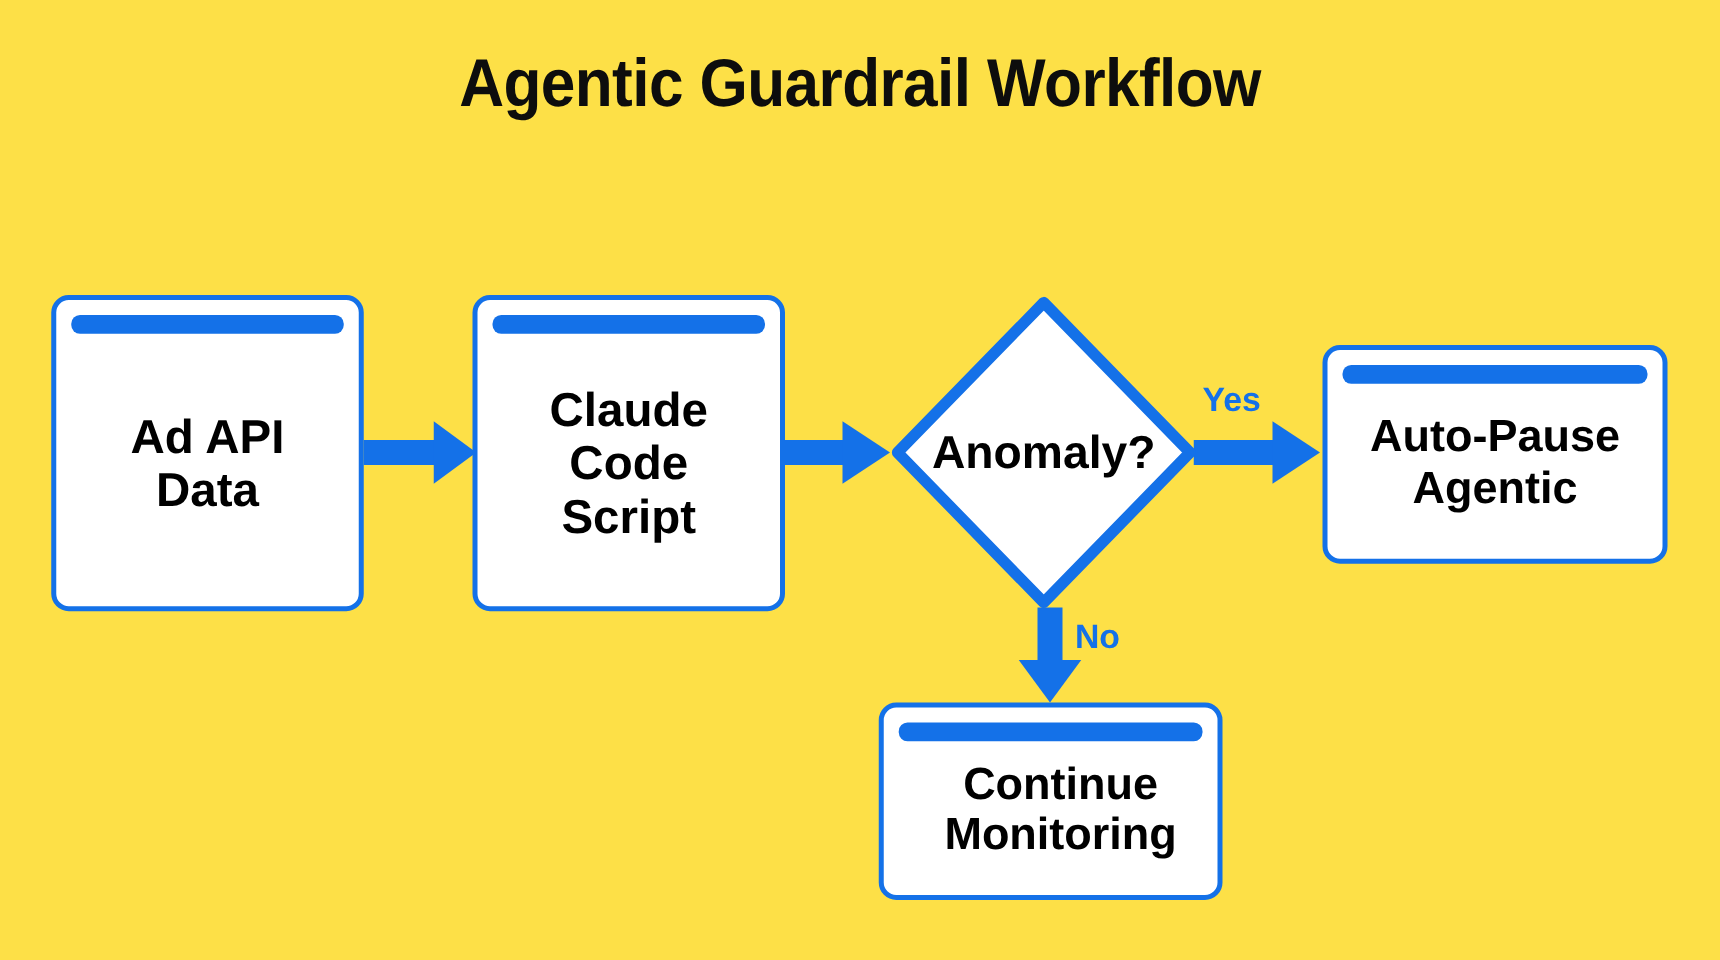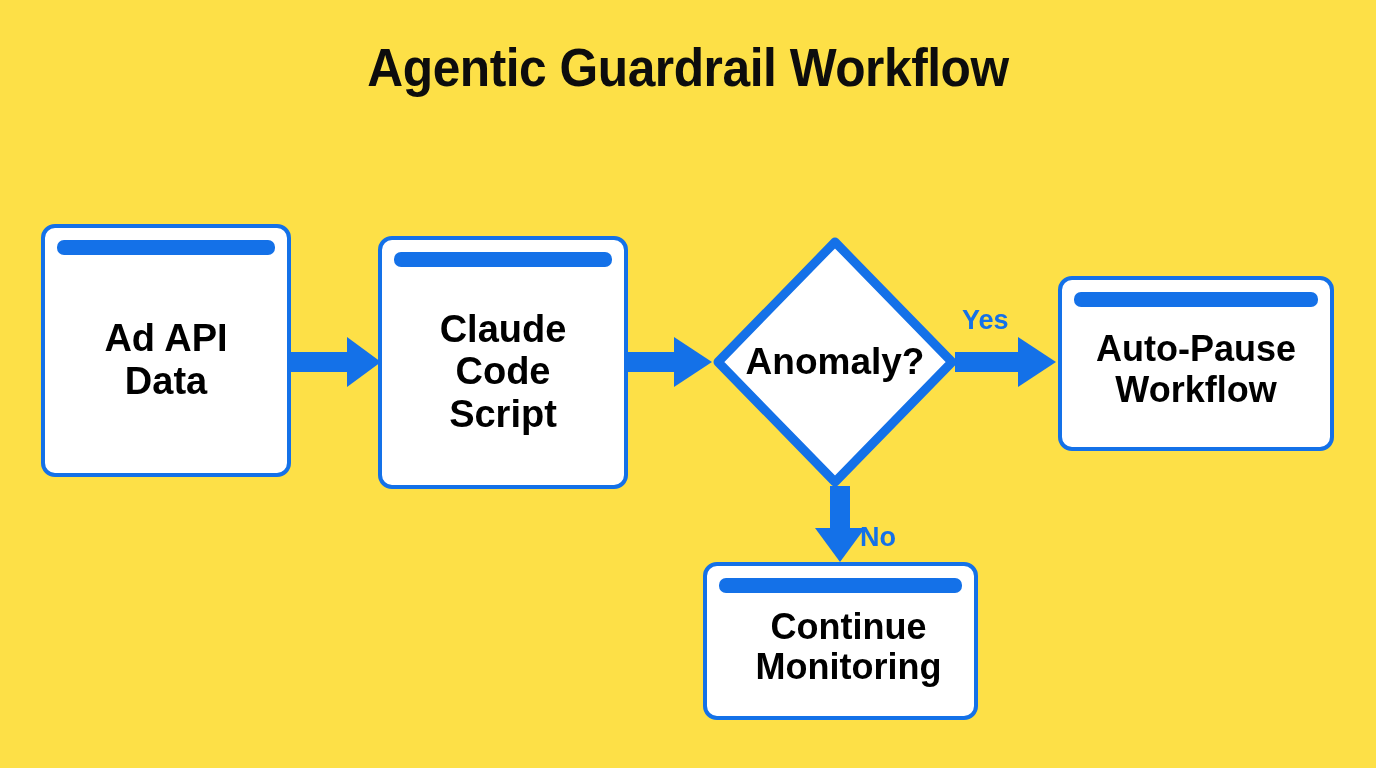--- a/index.html
+++ b/index.html
@@ -61,21 +61,21 @@
     text-align: center;
     font-weight: bold;
     color: #000000;
     line-height: 1.12;
     padding: 18px 10px 0 10px;
     white-space: pre-line;
     font-family: "Liberation Sans", "DejaVu Sans", sans-serif;
   }
 
   
-  #box-ad-api      { left: 41px;   top: 224px; width: 250px; height: 253px; }
+  #box-ad-api      { left: 41px;   top: 236px; width: 250px; height: 253px; }
   #box-claude      { left: 378px;  top: 236px; width: 250px; height: 253px; }
   #box-auto-pause  { left: 1058px; top: 276px; width: 276px; height: 175px; }
   #box-continue    { left: 703px;  top: 562px; width: 275px; height: 158px; padding-left: 16px; }
 
   #box-ad-api     .node-label { font-size: 38px; }
   #box-claude     .node-label { font-size: 38px; }
   #box-auto-pause .node-label { font-size: 36px; padding-top: 12px; }
   #box-continue   .node-label { font-size: 36px; padding-top: 12px; }
 
   
@@ -115,21 +115,21 @@
 
   
   .branch-label {
     position: absolute;
     font-size: 27px;
     font-weight: bold;
     color: #1471e8;
     font-family: "Liberation Sans", "DejaVu Sans", sans-serif;
   }
   #label-yes { left: 962px; top: 305px; }
-  #label-no  { left: 860px; top: 522px; }
+  #label-no  { left: 860px; top: 494px; }
 </style>
 </head>
 <body>
 
 <div id="canvas">
 
   <div id="title">Agentic Guardrail Workflow</div>
 
   <svg id="connectors" viewBox="0 0 1376 768" width="1376" height="768" xmlns="http://www.w3.org/2000/svg">
     
@@ -170,21 +170,21 @@
   <div id="decision">
     <svg width="246" height="252" viewBox="0 0 246 252" xmlns="http://www.w3.org/2000/svg">
       <path d="M 123 6 L 240 126 L 123 246 L 6 126 Z" fill="#ffffff" stroke="#1471e8" stroke-width="9" stroke-linejoin="round"></path>
     </svg>
     <div id="decision-label">Anomaly?</div>
   </div>
 
   <div class="node-box" id="box-auto-pause">
     <div class="node-bar"></div>
     <div class="node-label">Auto-Pause
-Workflow</div>
+Agentic</div>
   </div>
 
   <div class="node-box" id="box-continue">
     <div class="node-bar"></div>
     <div class="node-label">Continue
 Monitoring</div>
   </div>
 
   <div class="branch-label" id="label-yes">Yes</div>
 

